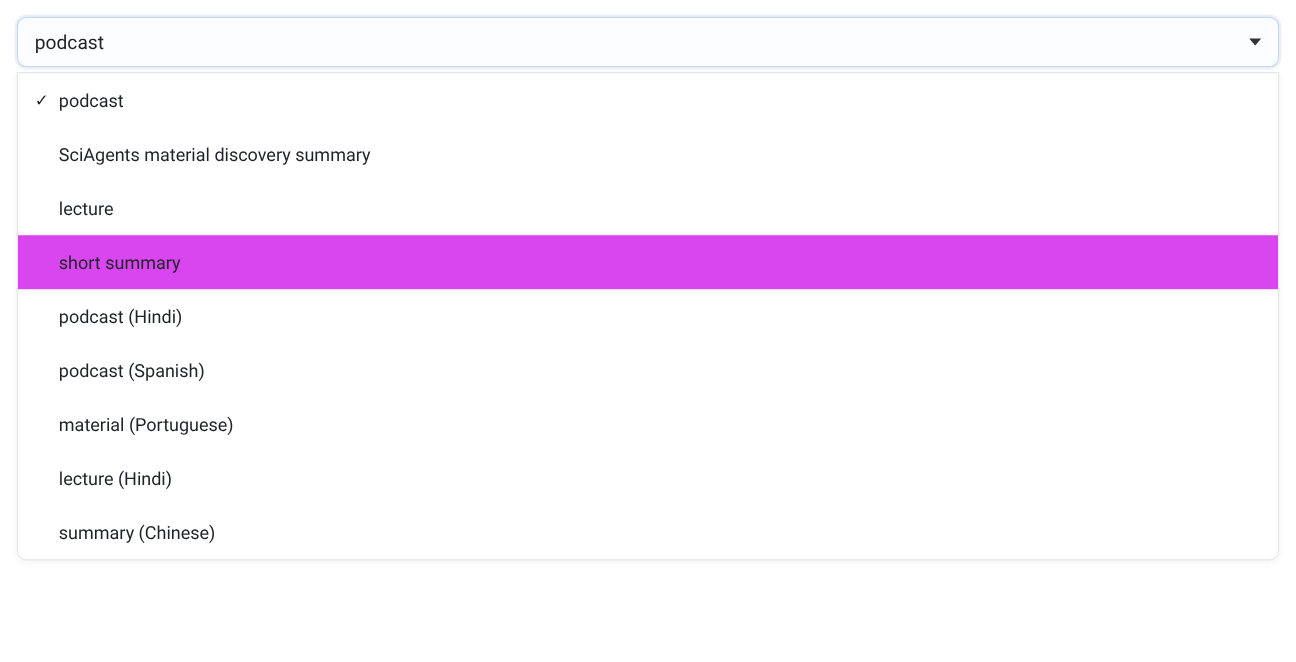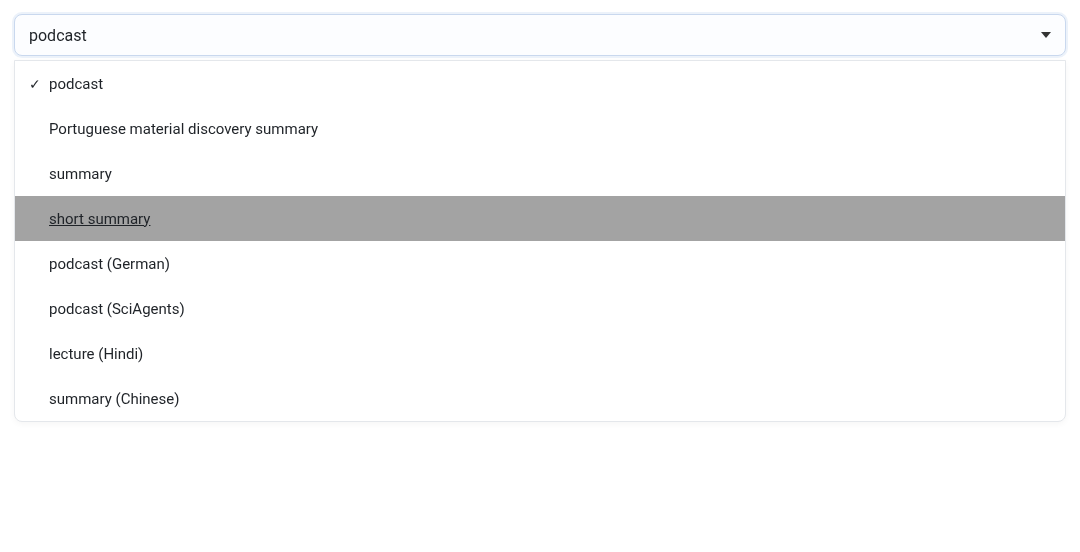--- a/index.html
+++ b/index.html
@@ -57,22 +57,21 @@
     .dropdown-item {
       display: flex;
       align-items: center;
       padding: 0 14px;
       height: 45px;
       font-size: 15px;
       color: #1f2328;
       cursor: pointer;
     }
     .dropdown-item.hover {
-      background: #a3a3a3;
-      text-decoration: underline;
+      background: #d946ef;
     }
     .check-slot {
       width: 20px;
       display: inline-flex;
       align-items: center;
       justify-content: flex-start;
       flex-shrink: 0;
     }
     .check-icon {
       font-size: 14px;
@@ -93,37 +92,41 @@
   </div>
   <div class="dropdown" id="dropdown">
       <div class="dropdown-item">
         <span class="check-slot">
           <span class="check-icon">✓</span>
         </span>
         <span class="item-label">podcast</span>
       </div>
       <div class="dropdown-item">
         <span class="check-slot"></span>
-        <span class="item-label">Portuguese material discovery summary</span>
+        <span class="item-label">SciAgents material discovery summary</span>
       </div>
       <div class="dropdown-item">
         <span class="check-slot"></span>
-        <span class="item-label">summary</span>
+        <span class="item-label">lecture</span>
       </div>
       <div class="dropdown-item hover">
         <span class="check-slot"></span>
         <span class="item-label">short summary</span>
       </div>
       <div class="dropdown-item">
         <span class="check-slot"></span>
-        <span class="item-label">podcast (German)</span>
+        <span class="item-label">podcast (Hindi)</span>
       </div>
       <div class="dropdown-item">
         <span class="check-slot"></span>
-        <span class="item-label">podcast (SciAgents)</span>
+        <span class="item-label">podcast (Spanish)</span>
+      </div>
+      <div class="dropdown-item">
+        <span class="check-slot"></span>
+        <span class="item-label">material (Portuguese)</span>
       </div>
       <div class="dropdown-item">
         <span class="check-slot"></span>
         <span class="item-label">lecture (Hindi)</span>
       </div>
       <div class="dropdown-item">
         <span class="check-slot"></span>
         <span class="item-label">summary (Chinese)</span>
       </div>
     </div>

